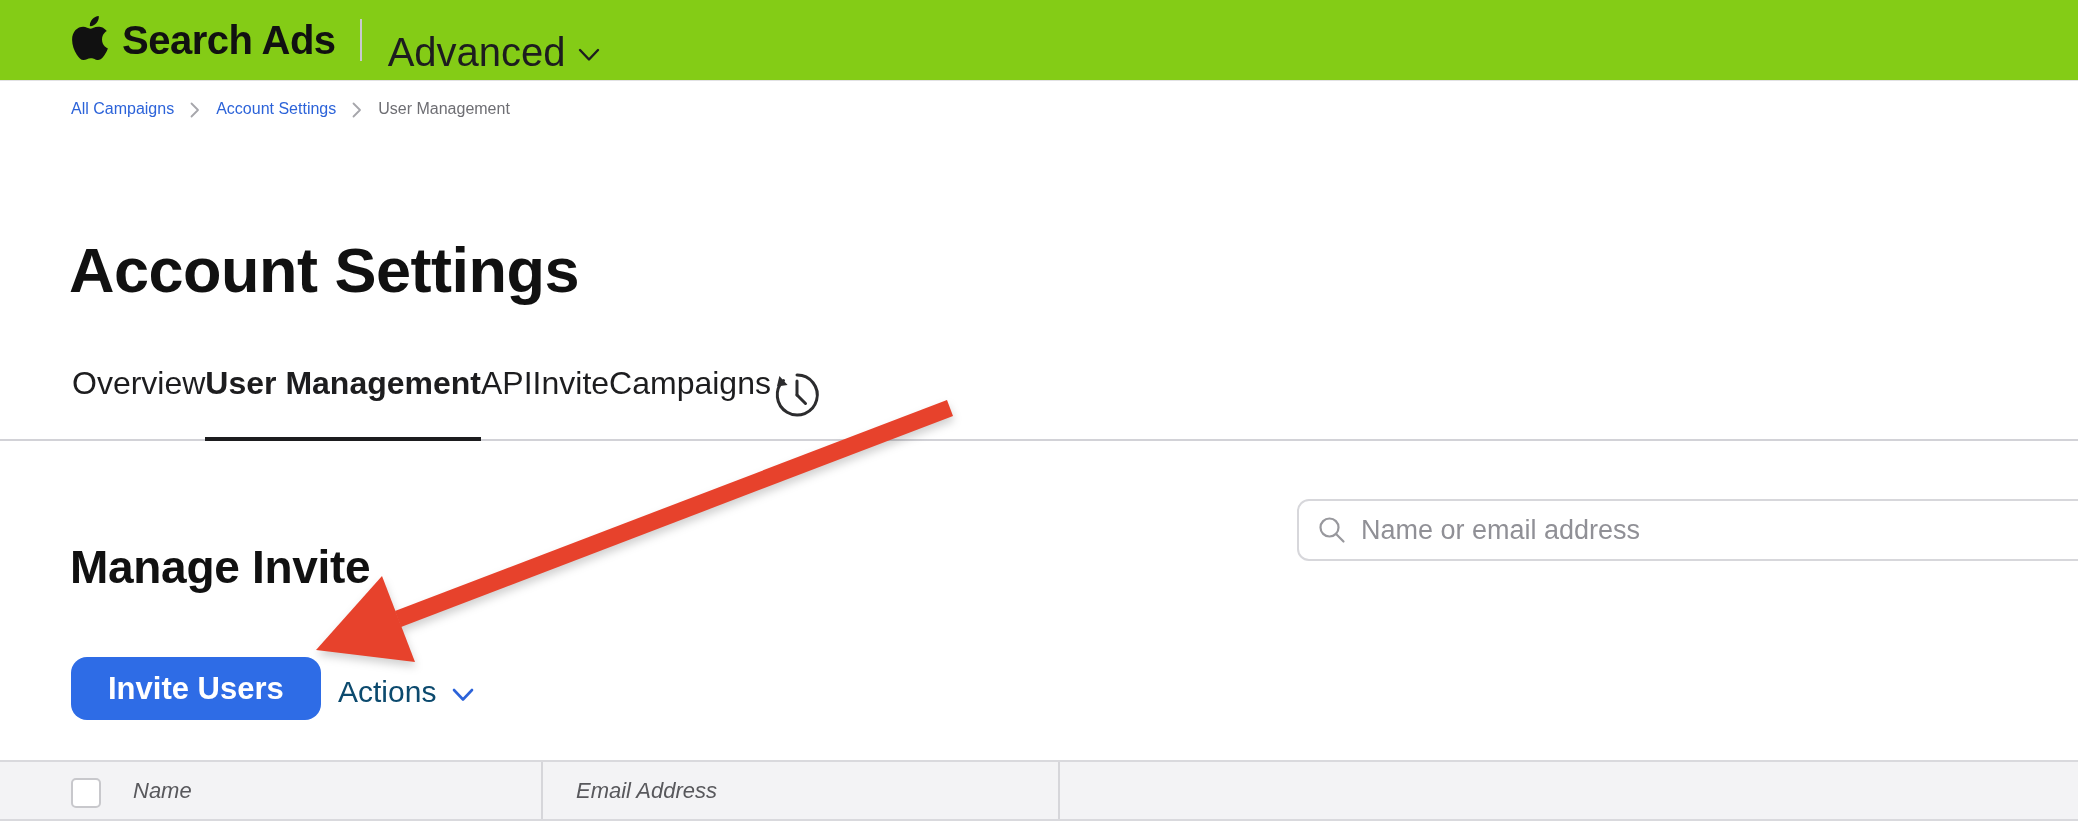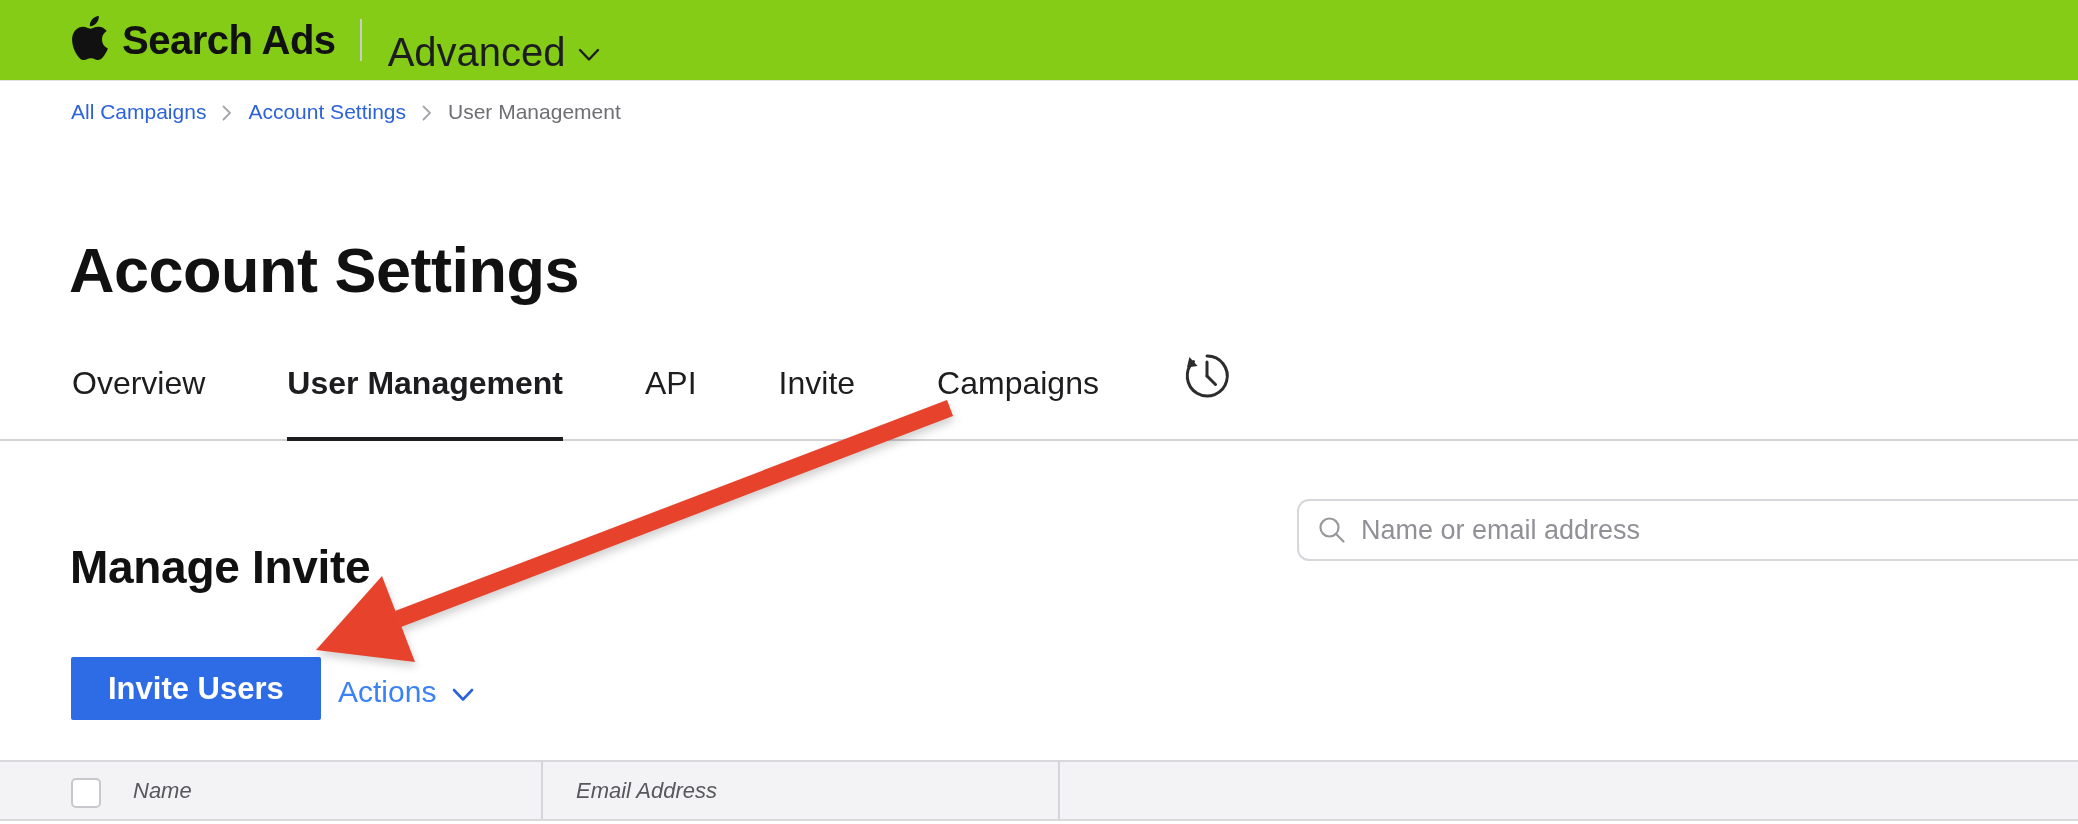--- a/index.html
+++ b/index.html
@@ -11,54 +11,54 @@
   .app-header{
     position:absolute;top:0;left:0;right:0;height:81px;
     border-bottom:1px solid #e2e2e4;display:flex;align-items:center;padding-left:72px;box-sizing:border-box;background:#84cc16;
   }
   .apple-logo{width:36px;height:44px;display:block;margin-top:-4px;}
   .brand-name{font-size:40px;font-weight:700;letter-spacing:-0.5px;margin-left:14px;color:#111;}
   .brand-divider{width:2px;height:42px;background:#c9c9ce;margin:0 26px 0 24px;}
   .product-name{font-size:40px;font-weight:400;color:#1d1d1f;display:flex;align-items:center;cursor:pointer;margin-top:24px;}
   .product-name svg{margin-left:12px;margin-top:6px;}
   
-  .breadcrumb{position:absolute;top:100px;left:71px;display:flex;align-items:center;gap:16px;font-size:21px;}
+  .breadcrumb{position:absolute;top:100px;left:71px;display:flex;align-items:center;gap:16px;font-size:16px;}
   .crumb-link{color:#2c63d9;cursor:pointer;text-decoration:none;}
   .crumb-current{color:#6e6e73;}
   .crumb-sep{display:flex;align-items:center;margin-top:1px;}
   
   .page-title{position:absolute;top:194px;left:69px;font-size:63px;line-height:68px;font-weight:700;letter-spacing:-0.5px;color:#111;}
   
-  .tabs{position:absolute;top:364px;left:0;right:0;display:flex;align-items:flex-start;gap:82px;
+  .tabs{position:absolute;top:364px;left:0;right:0;display:flex;align-items:center;
         padding-left:72px;border-bottom:2px solid #d2d2d7;box-sizing:border-box;}
   .tab{font-size:32px;line-height:38px;color:#1d1d1f;padding-bottom:37px;position:relative;cursor:pointer;white-space:nowrap;}
   .tab.active{font-weight:700;}
   .tab.active::after{content:"";position:absolute;left:0;right:0;bottom:-2px;height:4px;background:#1d1d1f;}
   .tab-history{height:38px;display:flex;align-items:center;cursor:pointer;}
   .tab-history svg{position:relative;top:-7px;}
   
   .section-heading{position:absolute;top:504px;left:70px;font-size:46px;line-height:50px;font-weight:700;letter-spacing:-0.3px;color:#111;}
   .search-box{
     position:absolute;top:499px;left:1297px;width:800px;height:62px;box-sizing:border-box;
     border:2px solid #d7d7db;border-radius:12px;background:#fff;display:flex;align-items:center;padding-left:18px;
   }
   .search-box svg{flex:0 0 auto;}
   .search-input{
     border:none;outline:none;background:transparent;flex:1;height:100%;margin-left:12px;
     font-family:"Liberation Sans","DejaVu Sans",sans-serif;font-size:27px;color:#1d1d1f;
   }
   .search-input::placeholder{color:#909096;}
   
   .invite-btn{
-    position:absolute;top:657px;left:71px;height:63px;padding:0 37px;border:none;border-radius:2px;
+    position:absolute;top:657px;left:71px;height:63px;padding:0 37px;border:none;border-radius:16px;
     background:#2e6ce6;color:#fff;font-family:"Liberation Sans","DejaVu Sans",sans-serif;
     font-size:31px;font-weight:600;cursor:pointer;display:flex;align-items:center;
   }
   .actions-link{position:absolute;top:674px;left:338px;display:flex;align-items:center;gap:16px;
-    color:#3b82f6;font-size:30px;line-height:36px;cursor:pointer;}
+    color:#0c4a6e;font-size:30px;line-height:36px;cursor:pointer;}
   .actions-link svg{margin-top:5px;}
   
   .thead{
     position:absolute;top:760px;left:0;right:0;height:61px;box-sizing:border-box;
     background:#f3f3f5;border-top:2px solid #d9d9dd;border-bottom:2px solid #d9d9dd;font-style:italic;
   }
   .checkbox{
     position:absolute;left:71px;top:16px;width:30px;height:30px;box-sizing:border-box;
     background:#fff;border:2px solid #c8c8cc;border-radius:5px;cursor:pointer;
   }

